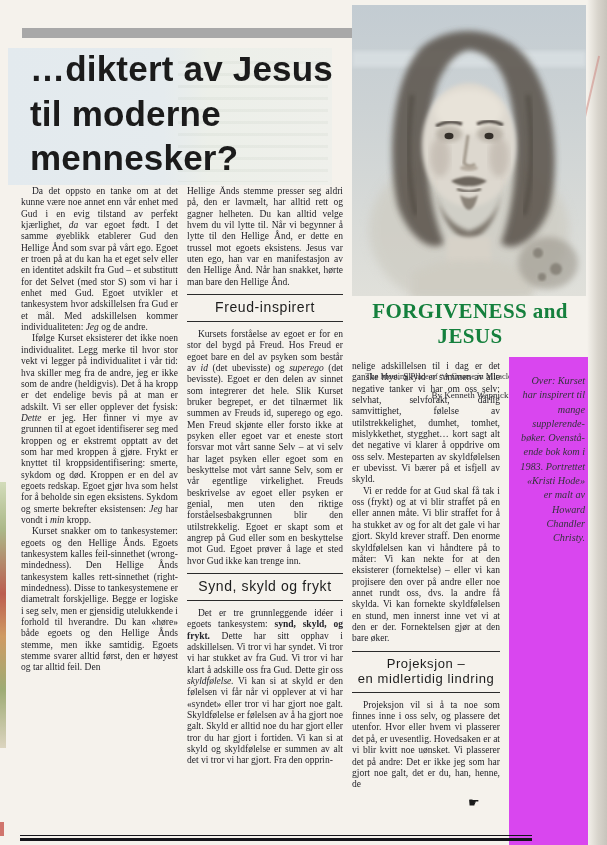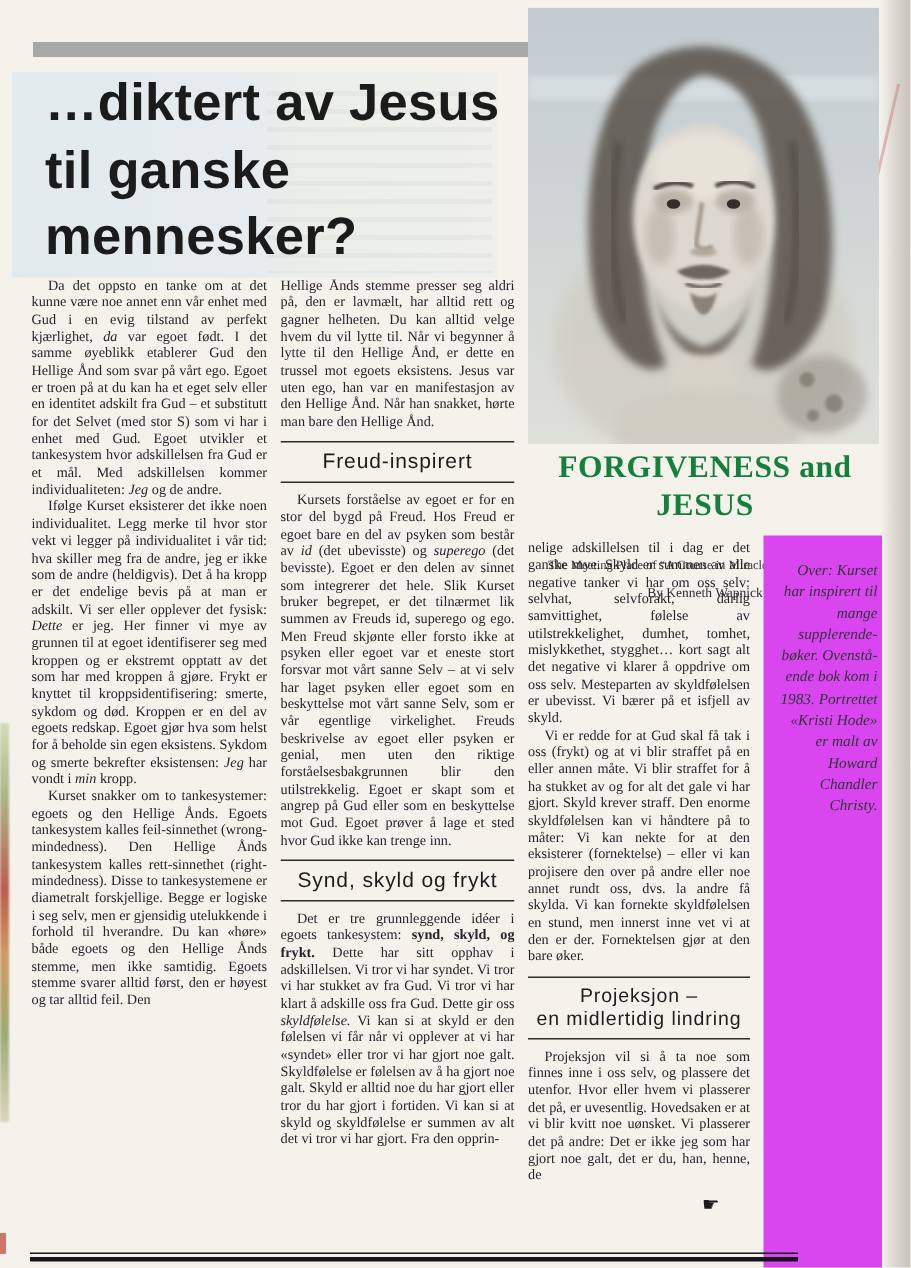--- a/index.html
+++ b/index.html
@@ -75,21 +75,21 @@
 <div class="abs" id="scan-line"></div>
 <div class="abs" id="left-bleed"></div>
 <div class="abs" id="left-bleed2"></div>
 
 <div class="abs" id="top-bar"></div>
 
 <div class="abs" id="headline-panel"></div>
 <div class="abs" id="ghost-lines"></div>
 <div class="abs" id="headline">
   <div>…diktert av Jesus</div>
-  <div>til ganske</div>
+  <div>til moderne</div>
   <div>mennesker?</div>
 </div>
 
 <div class="abs" id="portrait">
   <svg width="234" height="291" viewBox="0 0 234 291" xmlns="http://www.w3.org/2000/svg">
     <defs>
       <linearGradient id="bgG" x1="0" y1="0" x2="0" y2="1">
         <stop offset="0" stop-color="#c3ccd2"></stop>
         <stop offset="0.35" stop-color="#ccd2d4"></stop>
         <stop offset="1" stop-color="#e0e0da"></stop>

